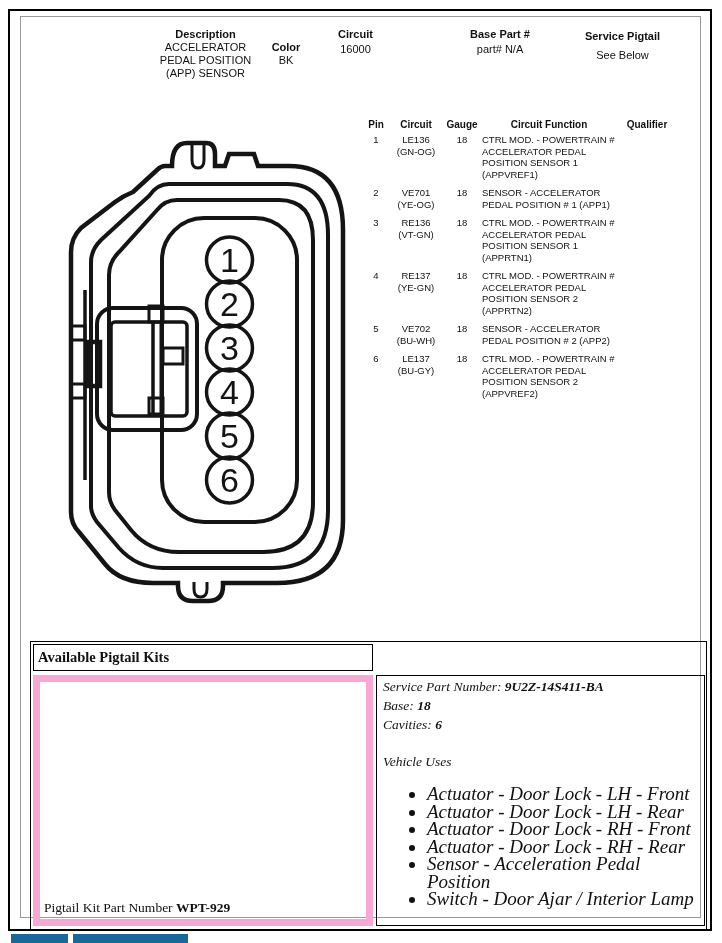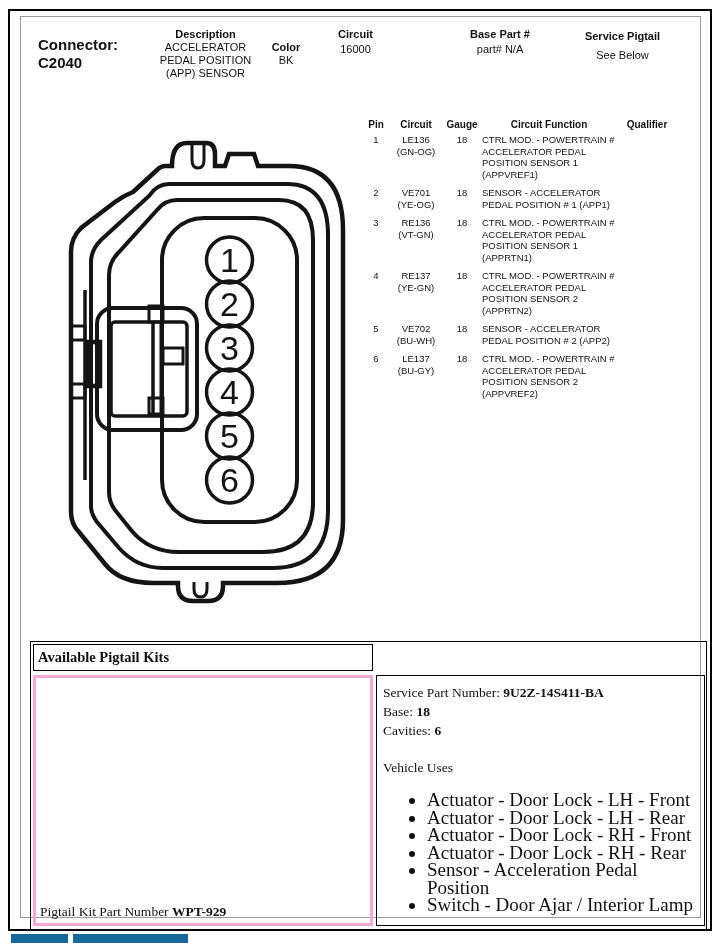--- a/index.html
+++ b/index.html
@@ -22,42 +22,38 @@
   .col-fn{width:136px;} .col-q{width:60px;}
   
   .diagram{position:absolute;left:57px;top:140px;}
   .diagram path,.diagram rect,.diagram circle,.diagram line{fill:none;stroke:#141414;}
   .diagram text{fill:#141414;font-family:"Liberation Sans",sans-serif;font-size:34px;}
   
   .pigtail-outer{position:absolute;left:30px;top:621px;width:677px;height:289px;
         border:1px solid #000;box-sizing:border-box;font-family:"Liberation Serif",serif;margin-top:20px;}
   .pigtail-title{position:absolute;left:2px;top:2px;width:340px;height:27px;border:1px solid #000;
         box-sizing:border-box;font-weight:bold;font-size:14.5px;line-height:25px;padding-left:4px;}
-  .pigtail-left{position:absolute;left:2px;top:33px;width:340px;height:251px;border:3px solid #f9a8d4;box-sizing:border-box;}
+  .pigtail-left{position:absolute;left:2px;top:33px;width:340px;height:251px;border:7px solid #f9a8d4;box-sizing:border-box;}
   .pigtail-left .kit{position:absolute;left:4px;bottom:3px;font-size:13.5px;}
   .pigtail-right{position:absolute;left:345px;top:33px;width:329px;height:251px;border:1px solid #000;
-        box-sizing:border-box;padding:7px 6px;font-size:13.5px;line-height:19px;}
+        box-sizing:border-box;padding:1px 6px;font-size:13.5px;line-height:19px;font-style:italic;}
   .pigtail-right .spacer{height:18px;}
   .pigtail-right ul{margin:14px 0 0 0;padding-left:44px;}
   .pigtail-right li{font-size:19px;line-height:17.5px;}
   b{font-weight:bold;}
   
   .foot-bar{position:absolute;top:934px;height:10px;}
 </style>
 </head>
 <body>
 
 <div class="page">
   <div class="outer-border"></div>
   <div class="content-box"></div>
 
-  <div class="connector-block">
-    <div>Connector:</div>
-    <div>C2040</div>
-  </div>
 
   <div class="hdr" style="left:148px;top:28px;width:115px;">
     <div class="lbl">Description</div>
     <div>ACCELERATOR</div>
     <div>PEDAL POSITION</div>
     <div>(APP) SENSOR</div>
   </div>
 
   <div class="hdr" style="left:262px;top:41px;width:48px;">
     <div class="lbl">Color</div>

